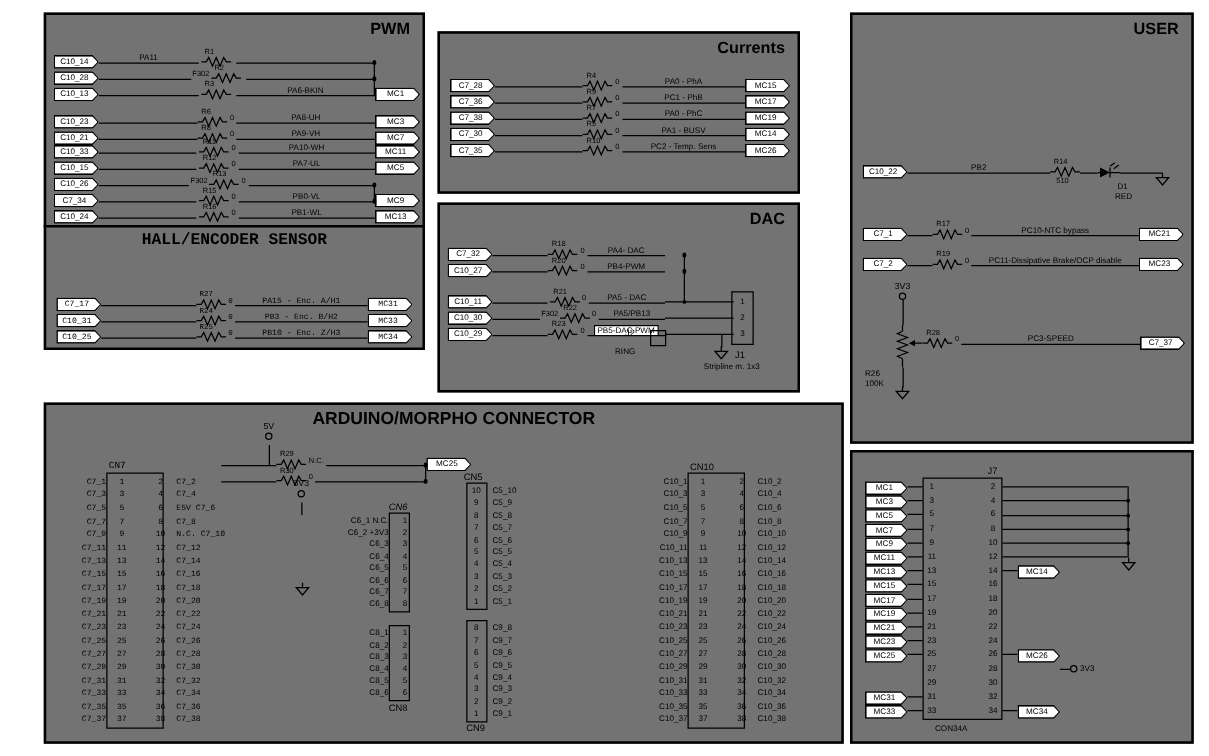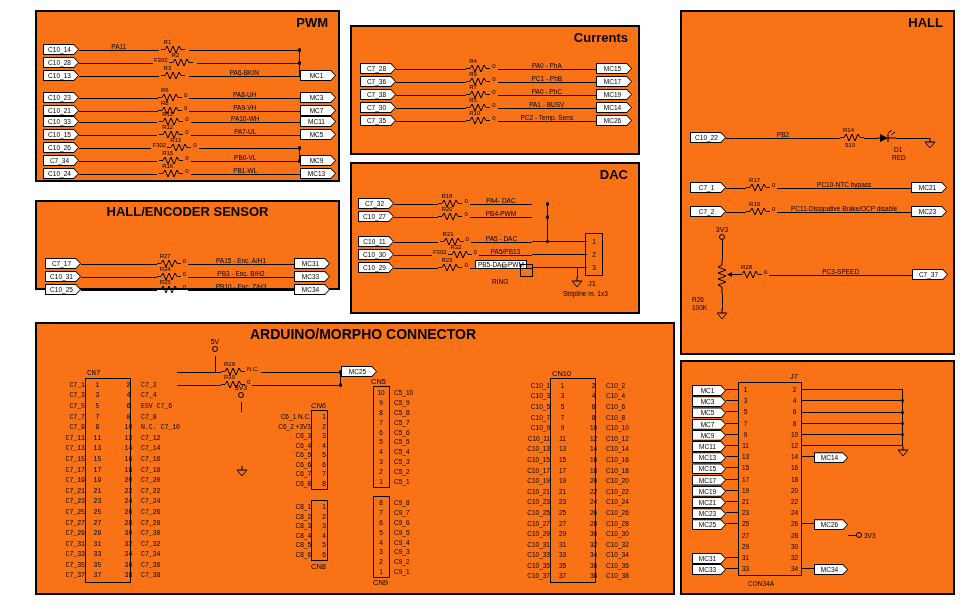--- a/index.html
+++ b/index.html
@@ -1,20 +1,20 @@
 <!DOCTYPE html>
 <html><head>
 <meta charset="utf-8">
 <style>
   html,body { margin:0; padding:0; }
   body {
     width:967px; height:605px; position:relative; background:#fff;
     font-family:"Liberation Sans", sans-serif; color:#000; overflow:hidden;
   }
-  .block { position:absolute; border:2px solid #000; box-sizing:border-box; background:#f97316; }
+  .block { position:absolute; border:2px solid #000; box-sizing:border-box; background:#737373; }
   .btitle { position:absolute; font-weight:bold; font-size:13px; white-space:nowrap; }
   .btitle.tr { top:3px; right:10px; }
   .btitle.tc { top:2px; left:0; right:0; text-align:center; }
 
   .sigrows { position:absolute; }
   .sigrow { display:flex; align-items:stretch; height:13px; position:relative; }
   .sp24 .sigrow { margin-bottom:11px; }
 
   .tag { position:relative; flex:none; width:36px; height:11px; margin-top:2px; }
   .tag .shape { position:absolute; inset:0; background:#000;
@@ -319,21 +319,21 @@
           <i class="shape"></i>
           <b>MC13</b>
         </span>
       </div>
     </div>
   <div class="vline" style="left:262px;top:135px;height:14px;"></div>
   <div class="jdot" style="left:260.8px;top:134px;"></div>
   <div class="jdot" style="left:260.8px;top:147px;"></div>
 </div>
 
-<div class="block" style="left:35px;top:200px;width:305px;height:90px;">
+<div class="block" style="left:35px;top:180px;width:305px;height:100px;font-family:Liberation Mono, monospace;">
   <div class="btitle tc">HALL/ENCODER SENSOR</div>
   <div class="sigrows" style="left:8px;top:54px;width:285px;">
 
       <div class="sigrow">
         <span class="tag">
           <i class="shape"></i>
           <b>C7_17</b>
         </span>
         <span class="wire"></span>
         <span class="res">
@@ -664,21 +664,21 @@
   <span class="conndesc" style="left:140px;top:114px;">RING</span>
 
   <div class="vline" style="left:225px;top:104px;height:10px;"></div>
   <svg class="gnd" style="left:218px;top:113px;" width="14" height="12" viewBox="0 0 14 12">
       <line x1="7" y1="0" x2="7" y2="4" stroke="#000"></line>
       <polygon points="2,4 12,4 7,10" fill="none" stroke="#000"></polygon>
     </svg>
 </div>
 
 <div class="block" style="left:680px;top:10px;width:275px;height:345px;">
-  <div class="btitle tr">HALL</div>
+  <div class="btitle tr">USER</div>
 
   <div class="sigrows" style="left:8px;top:118px;width:240px;">
     <div class="sigrow">
       <span class="tag">
           <i class="shape"></i>
           <b>C10_22</b>
         </span>
       <span class="wire">
           <em class="lab">PB2</em>
         </span>

